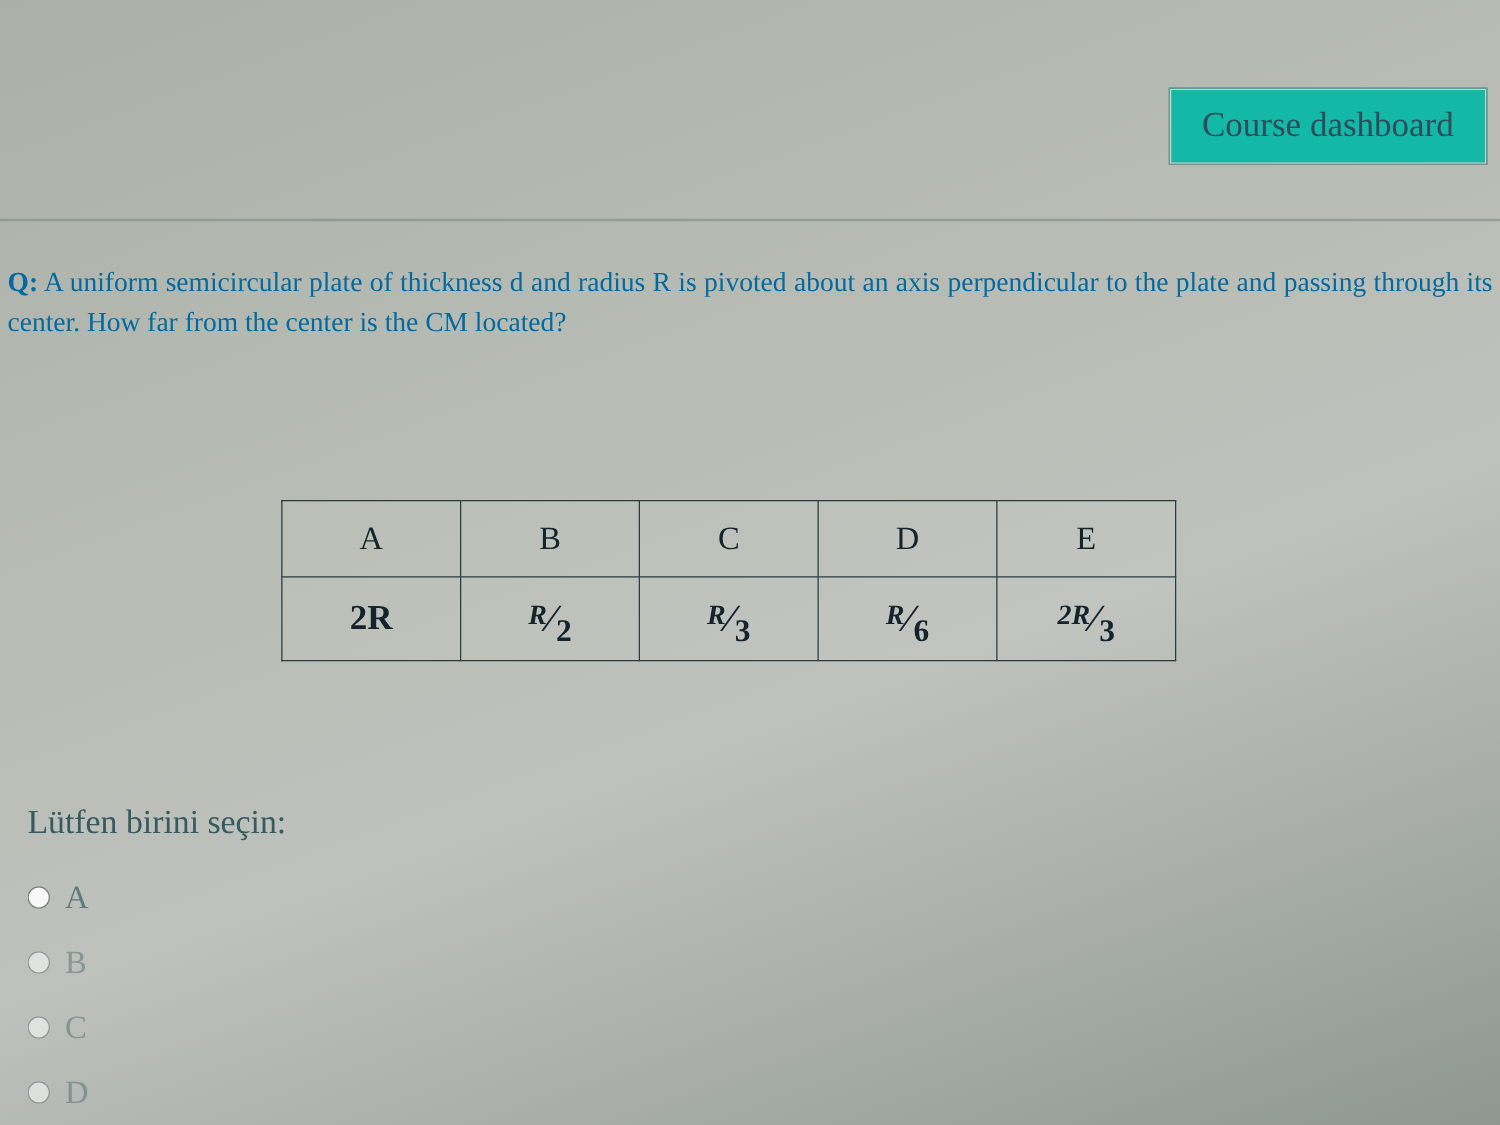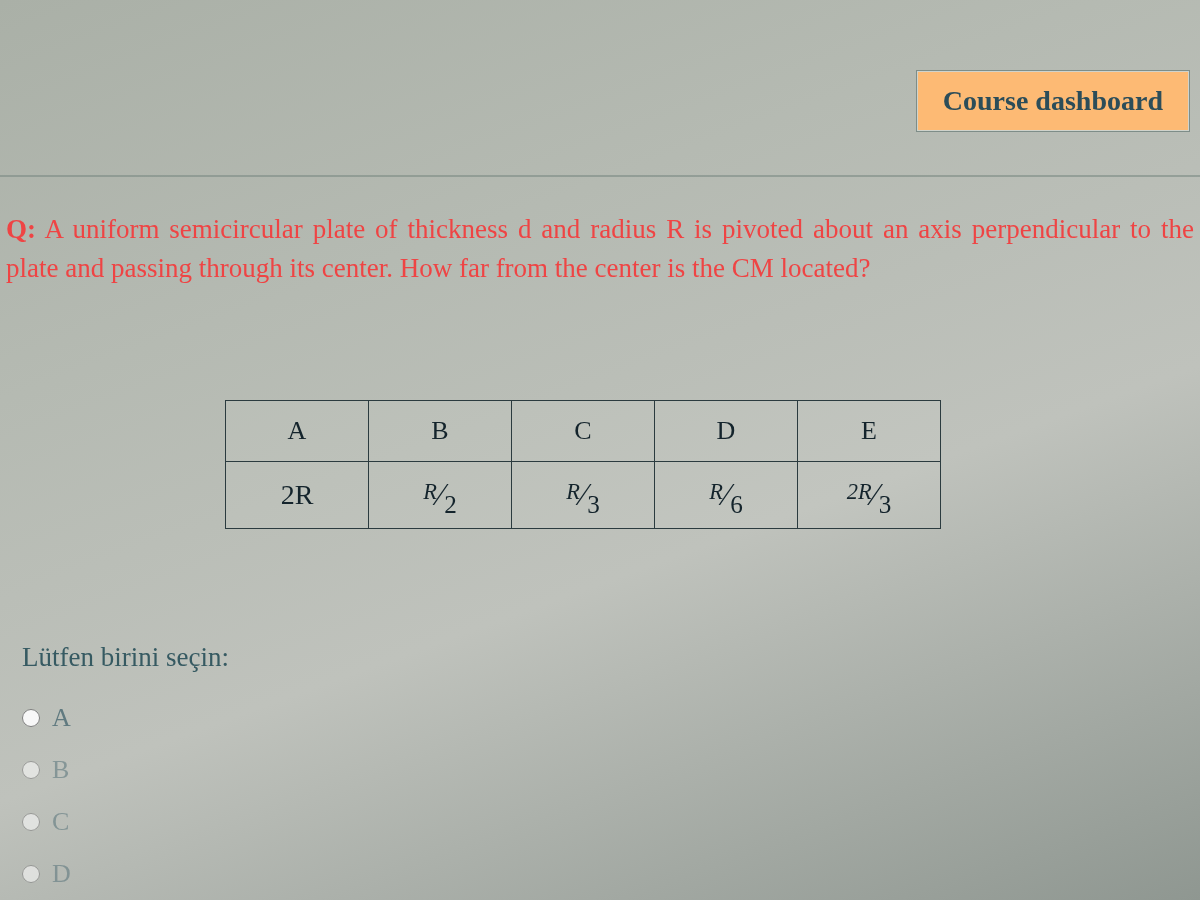--- a/index.html
+++ b/index.html
@@ -16,48 +16,47 @@
   .screen {
     position: relative;
     width: 1200px;
     height: 900px;
     padding: 0;
   }
   .dash-button {
     position: absolute;
     top: 70px;
     right: 10px;
-    background: #fdba74;
+    background: #14b8a6;
     border: 1px solid #7e8d88;
     padding: 14px 26px;
     font-size: 28px;
     color: #2c4d59;
     font-family: Georgia, serif;
     box-shadow: inset 0 0 0 1px #cfd3cc;
     cursor: pointer;
-    font-weight: bold;
   }
   .hr {
     position: absolute;
     top: 175px;
     left: 0;
     width: 1200px;
     height: 2px;
     background: #7c8a84;
     opacity: 0.6;
   }
   .question {
     position: absolute;
     top: 210px;
     left: 6px;
     right: 6px;
-    font-size: 27px;
+    font-size: 22px;
     line-height: 1.45;
     text-align: justify;
-    color: #ef4444;
+    color: #0369a1;
   }
   .question .qlabel { font-weight: bold; }
   .answer-table {
     position: absolute;
     top: 400px;
     left: 225px;
     border-collapse: collapse;
     color: #14242c;
   }
   .answer-table td, .answer-table th {
@@ -66,20 +65,21 @@
     height: 58px;
     text-align: center;
     vertical-align: middle;
     font-size: 26px;
     font-weight: 400;
     background: rgba(255,255,255,0.05);
   }
   .answer-table tr:nth-child(2) td {
     height: 64px;
     font-size: 28px;
+    font-weight: bold;
   }
   .frac { display:inline-block; position:relative; }
   .frac .num { position:relative; top:-6px; font-style: italic; font-size:0.8em;}
   .frac .slash { font-size:1.1em; padding:0 1px; }
   .frac .den { position:relative; top:8px; font-size:0.9em;}
   .select-block {
     position: absolute;
     top: 630px;
     left: 6px;
     font-size: 26px;

